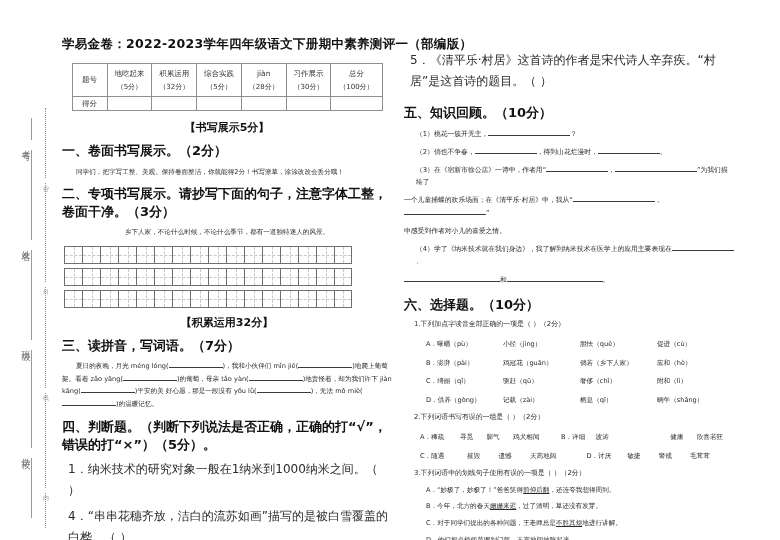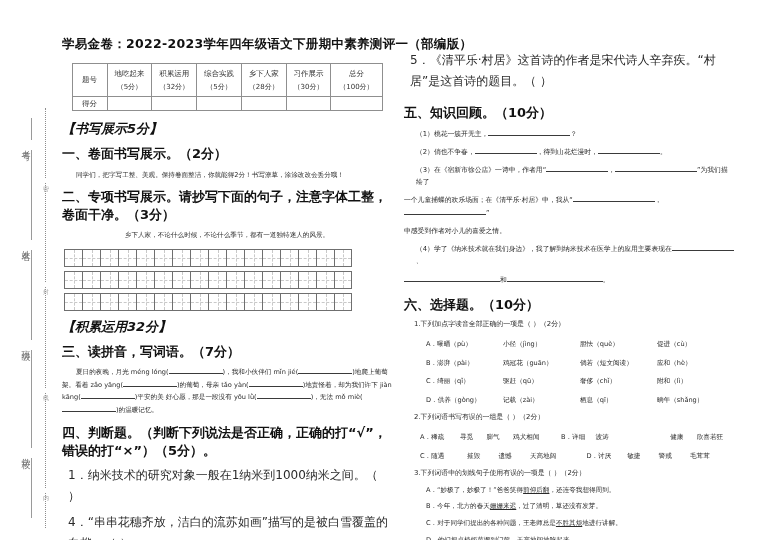--- a/index.html
+++ b/index.html
@@ -55,21 +55,21 @@
   }
   table.score td{
     border:1px solid #8f8f8f;text-align:center;vertical-align:middle;
     height:11px;padding:1px 0;line-height:10px;
   }
   table.score td.head{height:30px;}
   td.lbl{width:34px;}
   .pts{display:block;font-size:7px;margin-top:3px;}
 
   .sec-head{
-    text-align:left;font-size:13px;font-weight:bold;margin:7px 0 7px 0;font-style:italic;
+    text-align:center;font-size:11px;font-weight:bold;margin:7px 0 7px 0;
   }
   .q-head{
     font-size:13px;font-weight:bold;margin:0 0 6px 0;line-height:1.35;
   }
   .q-body{
     font-size:6.6px;line-height:1.9;margin:0 0 7px 0;color:#2a2a2a;
     text-indent:14px;
   }
   .q-body.center{text-indent:0;text-align:center;}
   .q-item{
@@ -152,21 +152,21 @@
         </td>
         <td class="head">
           <span>积累运用</span>
           <span class="pts">（32分）</span>
         </td>
         <td class="head">
           <span>综合实践</span>
           <span class="pts">（5分）</span>
         </td>
         <td class="head">
-          <span>乡下人家</span>
+          <span>jiàn</span>
           <span class="pts">（28分）</span>
         </td>
         <td class="head">
           <span>习作展示</span>
           <span class="pts">（30分）</span>
         </td>
         <td class="head">
           <span>总分</span>
           <span class="pts">（100分）</span>
         </td>
@@ -296,21 +296,21 @@
     <div class="q-num">1.下列加点字读音全部正确的一项是（        ）（2分）</div>
     <div class="opts opt-4">
       <span class="o">A．曝晒（pù）</span>
       <span class="o">小径（jìng）</span>
       <span class="o">胆怯（què）</span>
       <span class="o">促进（cù）</span>
     </div>
     <div class="opts opt-4">
       <span class="o">B．澎湃（pài）</span>
       <span class="o">鸡冠花（guān）</span>
-      <span class="o">倘若（短文阅读）</span>
+      <span class="o">倘若（乡下人家）</span>
       <span class="o">应和（hè）</span>
     </div>
     <div class="opts opt-4">
       <span class="o">C．绮丽（qǐ）</span>
       <span class="o">驱赶（qū）</span>
       <span class="o">奢侈（chǐ）</span>
       <span class="o">附和（lì）</span>
     </div>
     <div class="opts opt-4">
       <span class="o">D．供养（gòng）</span>

